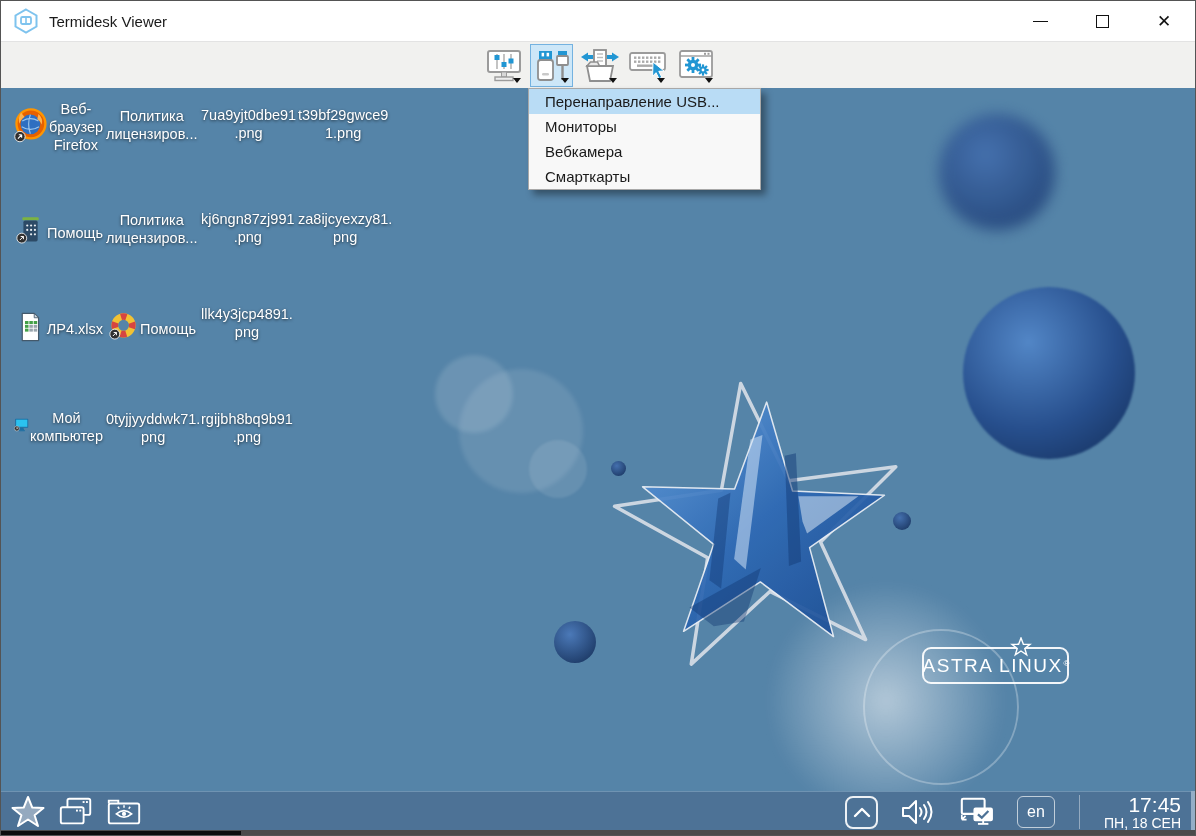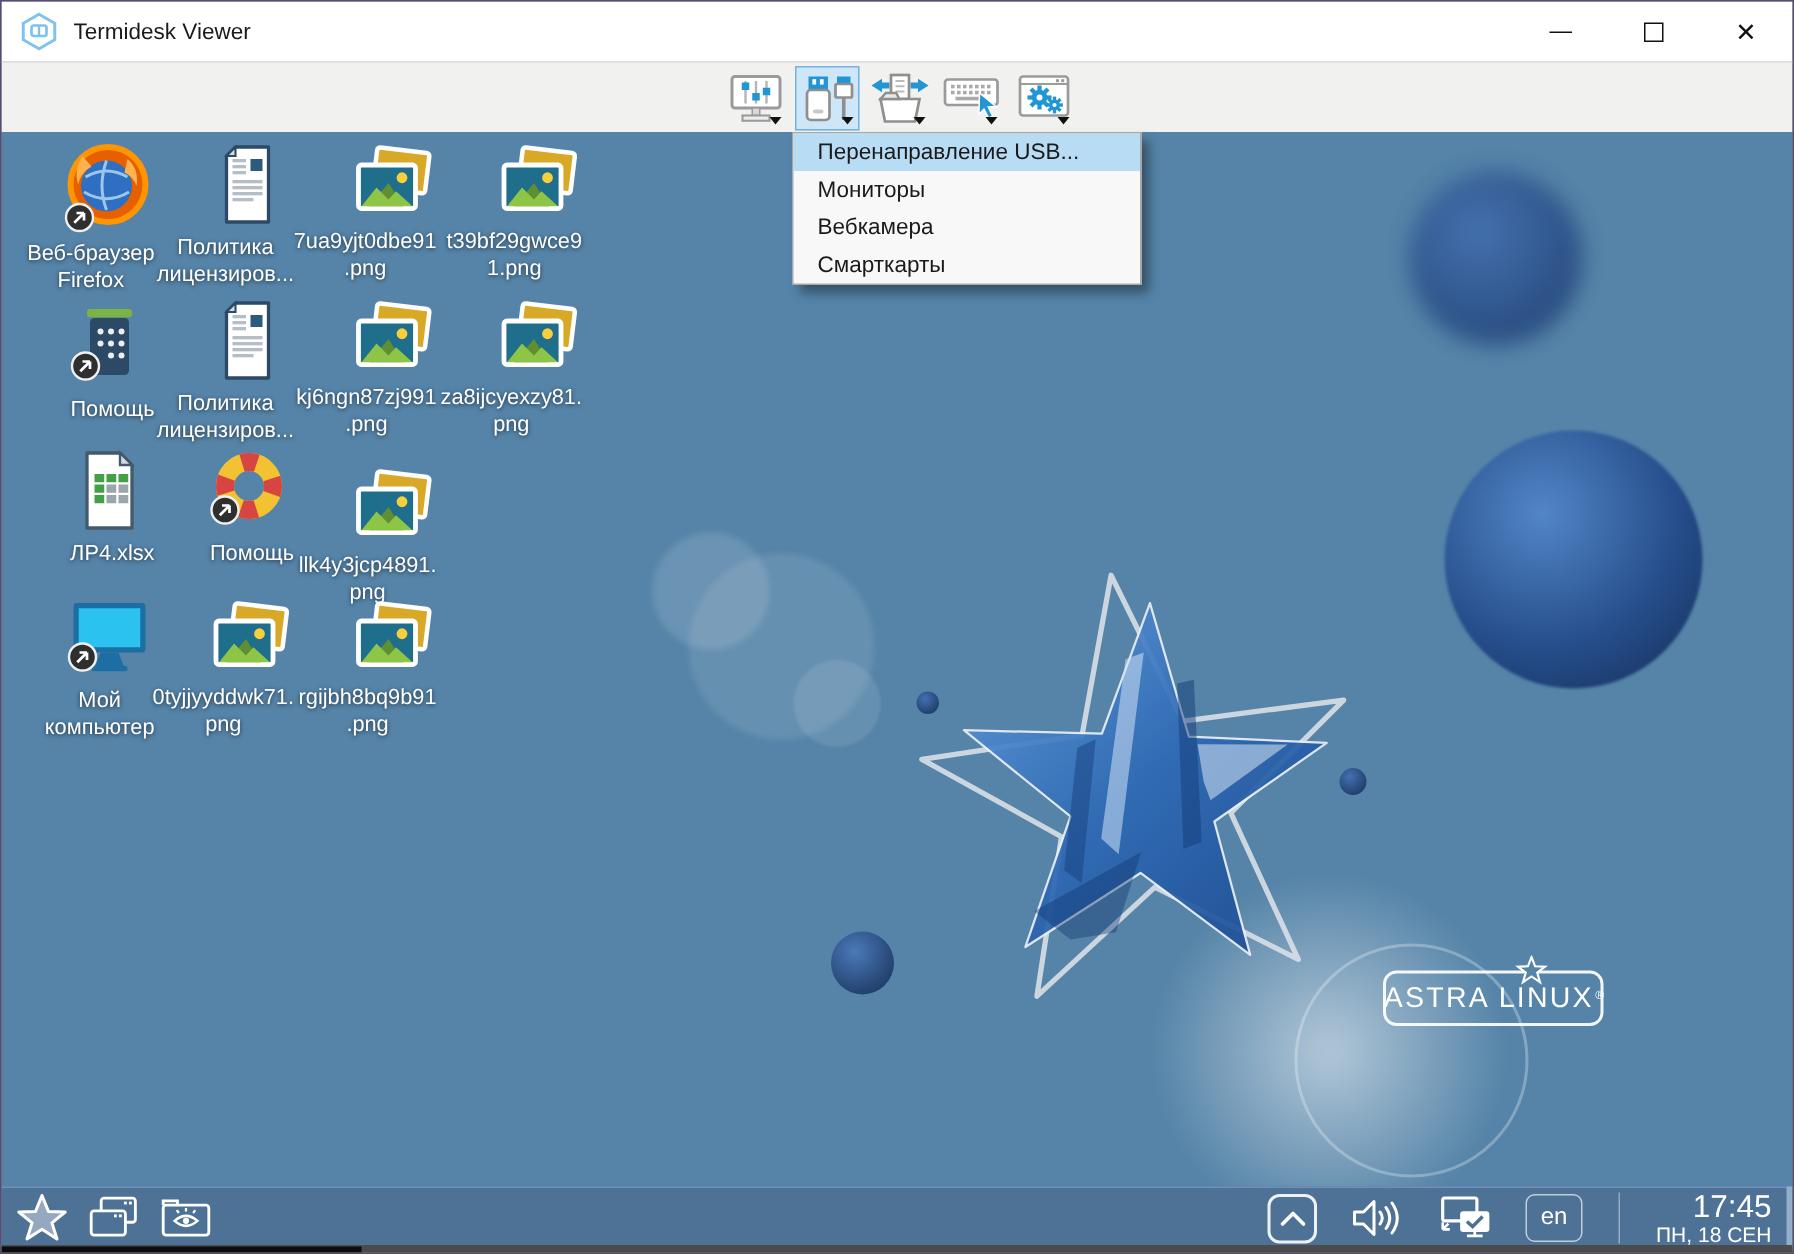--- a/index.html
+++ b/index.html
@@ -1,17 +1,17 @@
 <!DOCTYPE html>
 <html><head>
 <meta charset="utf-8">
 <style>
   * { margin:0; padding:0; box-sizing:border-box; }
   html,body { width:1196px; height:836px; font-family:"Liberation Sans",sans-serif; }
-  .window { position:relative; width:1196px; height:836px; background:#8b5cf6; overflow:hidden;
+  .window { position:relative; width:1196px; height:836px; background:#f0abfc; overflow:hidden;
             border:1px solid #545454; }
 
   
   .titlebar { position:absolute; left:0; top:0; width:100%; height:40px; background:#ffffff;
               display:flex; align-items:center; padding-left:12px; }
   .app-icon { width:26px; height:26px; margin-right:10px; display:flex; }
   .title { font-size:15px; color:#1a1a1a; }
   .win-controls { position:absolute; right:0; top:0; height:100%; display:flex; }
   .wc { width:62px; height:100%; display:flex; align-items:center; justify-content:center; cursor:default; }
   .minline { width:15px; height:0; border-top:1.5px solid #111; }
@@ -34,21 +34,21 @@
           border:1px solid #a8a8a8; box-shadow:5px 5px 7px rgba(0,0,0,.38); z-index:50; }
   .menu-item { height:25px; line-height:25px; padding-left:16px; font-size:15px; color:#1a1a1a;
                white-space:nowrap; }
   .menu-item.hl { background:#b9dcf5; }
 
   
   .desktop { position:absolute; left:0; top:87px; width:1194px; height:703px; background:#5584a8;
              overflow:hidden; }
   .deco { position:absolute; border-radius:50%; }
 
-  .dicon { position:absolute; width:90px; display:flex; flex-direction:column; align-items:flex-end;
+  .dicon { position:absolute; width:90px; display:flex; flex-direction:row; align-items:center;
            cursor:default; z-index:5; }
   .dlabel { margin-top:4px; text-align:center; font-size:14.5px; line-height:18px; color:#ffffff;
             text-shadow:0 1px 3px rgba(0,0,0,.65); }
 
   .astra-logo { position:absolute; left:921px; top:511px; width:147px; height:37px;
                 border:2px solid rgba(255,255,255,.93); border-radius:9px; display:flex;
                 align-items:center; justify-content:center; z-index:4;margin-top:48px; }
   .astra-text { color:#ffffff; font-size:19px; letter-spacing:1.5px; white-space:nowrap; }
   .astra-reg { color:#ffffff; font-size:8px; vertical-align:top; position:relative; top:-2px; left:1px; }
   .astra-star { position:absolute; left:86px; top:-12px; }
@@ -423,21 +423,21 @@
           <polygon points="13,41.5 26,26 36,41.5" fill="#5e8f33"></polygon>
           <polygon points="8,41.5 18,29 26,37 31,31.5 42,41.5" fill="#8ec546"></polygon>
         </g>
       </svg>
       <div class="dlabel">
         <div>kj6ngn87zj991</div>
           <div>.png</div>
       </div>
     </div>
 
-    <div class="dicon" style="left:200px;top:224px">
+    <div class="dicon" style="left:200px;top:207px">
       <svg width="58" height="52" viewBox="0 0 58 52">
         <rect x="17" y="4" width="35" height="27" rx="2" fill="#d8a827" stroke="#fff" stroke-width="3" transform="rotate(7 34 17)"></rect>
         <g>
           <rect x="6" y="14" width="38" height="29" rx="2" fill="#1f6e8c" stroke="#fff" stroke-width="3.2"></rect>
           <circle cx="35" cy="22.5" r="3.6" fill="#f7ce3c"></circle>
           <polygon points="13,41.5 26,26 36,41.5" fill="#5e8f33"></polygon>
           <polygon points="8,41.5 18,29 26,37 31,31.5 42,41.5" fill="#8ec546"></polygon>
         </g>
       </svg>
       <div class="dlabel">

